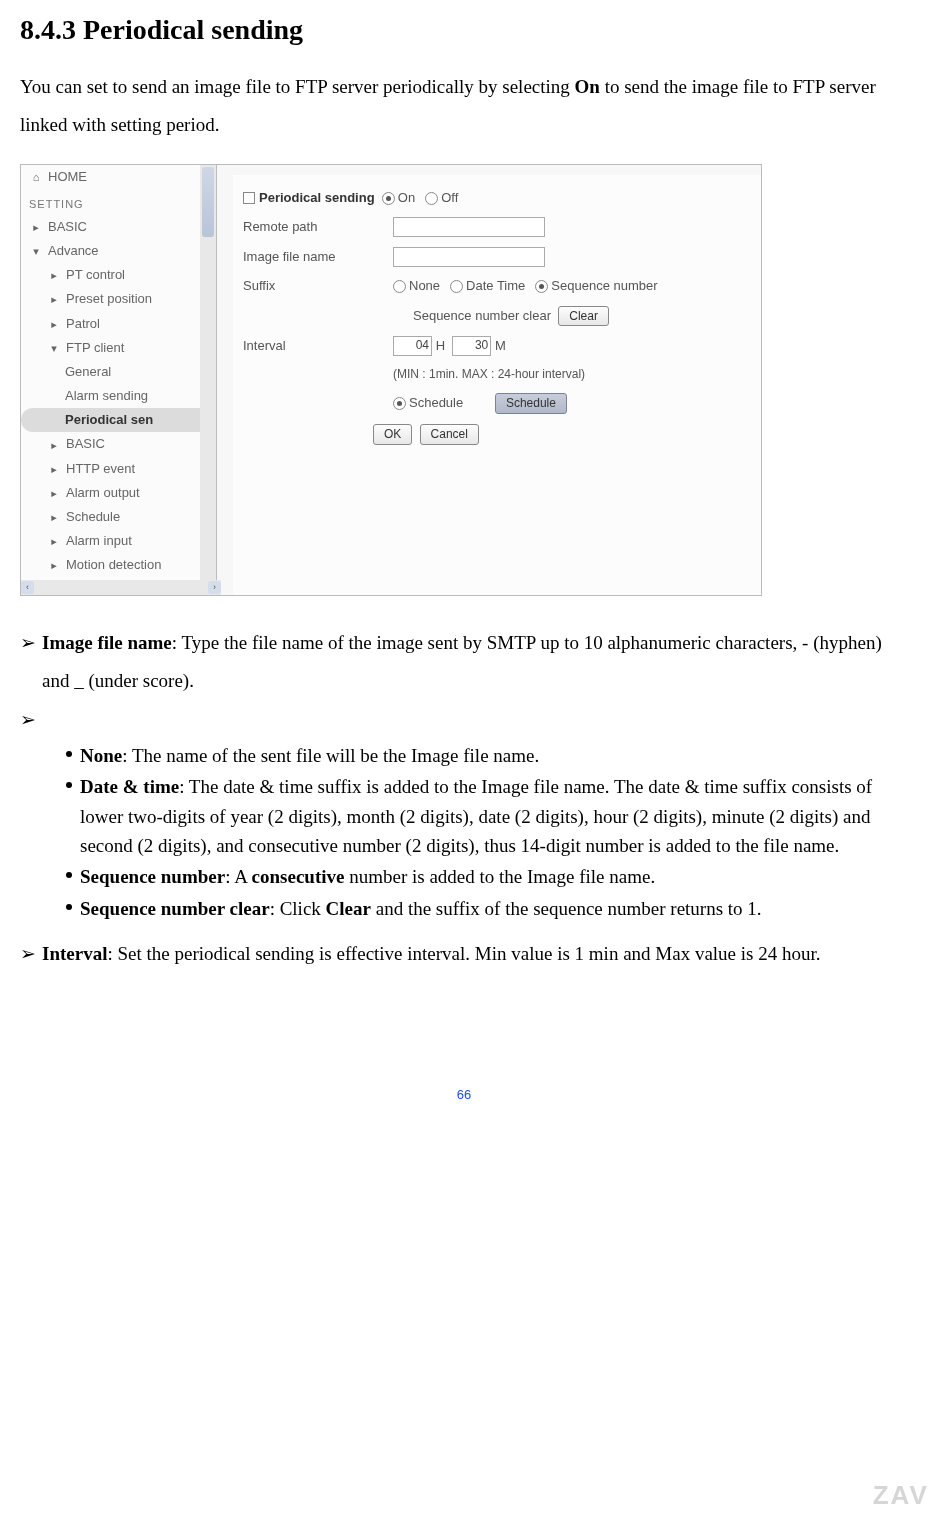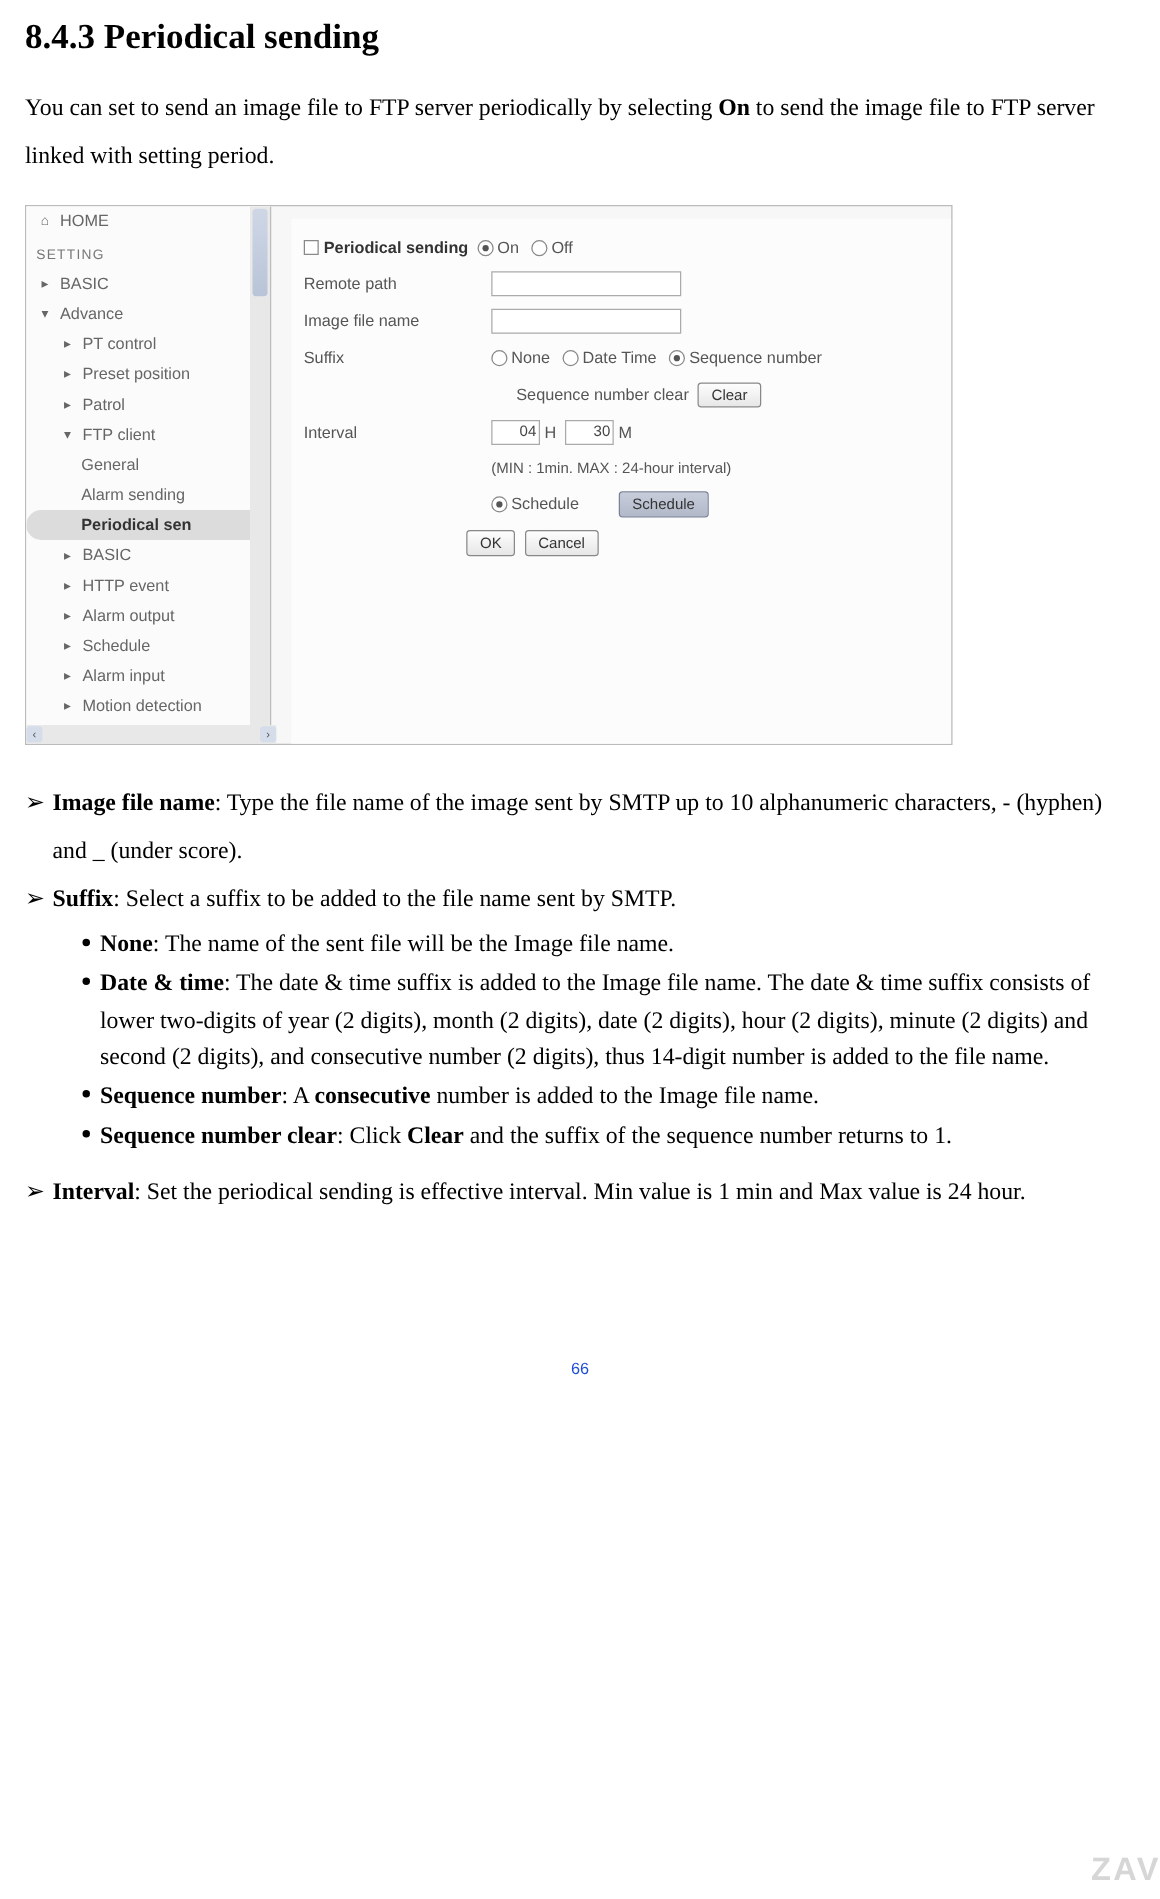--- a/index.html
+++ b/index.html
@@ -390,21 +390,20 @@
 
 <div class="post">
 
   <div class="bullet">
     <span class="mark">➢</span>
     <div><b>Image file name</b><span>: Type the file name of the image sent by SMTP up to 10 alphanumeric characters, - (hyphen) and _ (under score).</span></div>
   </div>
 
   <div class="bullet" style="line-height:1.5;">
     <span class="mark">➢</span>
-    <div><b>Suffix</b><span>: Select a suffix to be added to the file name sent by SMTP.</span></div>
   </div>
 
   <ul class="ul2">
     <li><b>None</b><span>: The name of the sent file will be the Image file name.</span></li>
     <li><b>Date &amp; time</b><span>: The date &amp; time suffix is added to the Image file name. The date &amp; time suffix consists of lower two-digits of year (2 digits), month (2 digits), date (2 digits), hour (2 digits), minute (2 digits) and second (2 digits), and consecutive number (2 digits), thus 14-digit number is added to the file name.</span></li>
     <li><b>Sequence number</b><span>: A </span><b>consecutive</b><span> number is added to the Image file name.</span></li>
     <li><b>Sequence number clear</b><span>: Click </span><b>Clear</b><span> and the suffix of the sequence number returns to 1.</span></li>
   </ul>
 
   <div class="bullet" style="margin-top:12px;">

